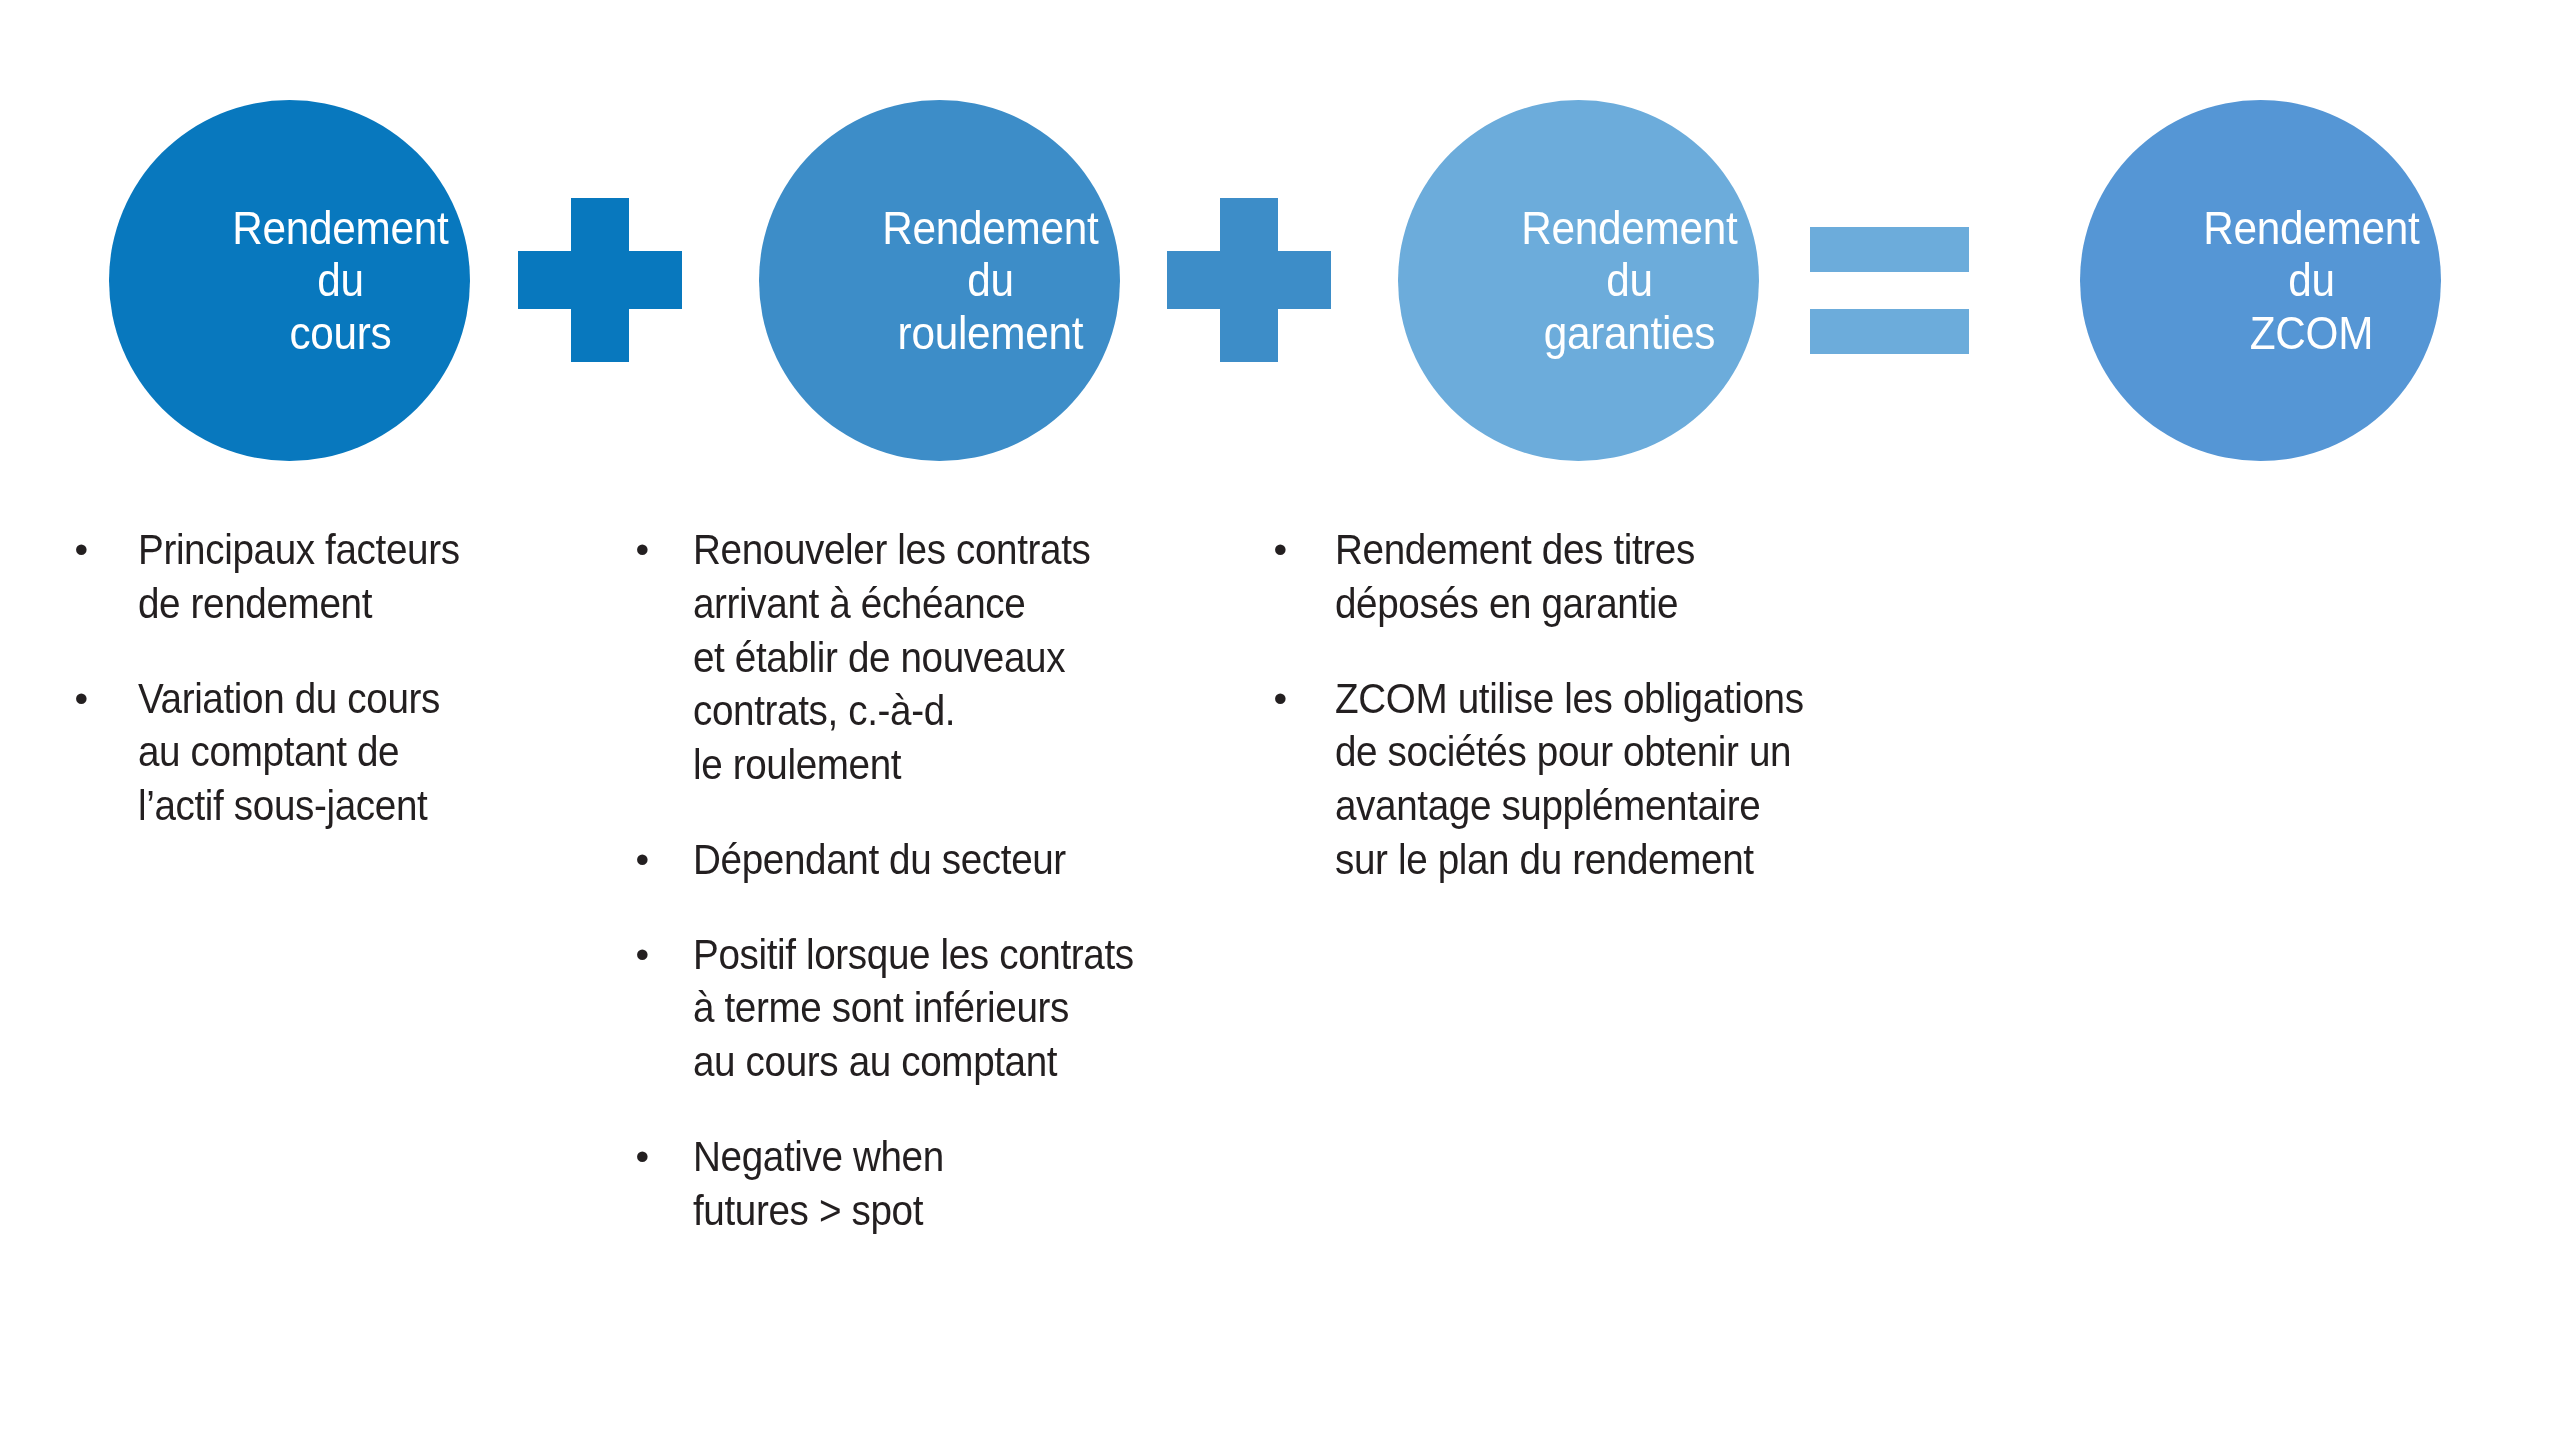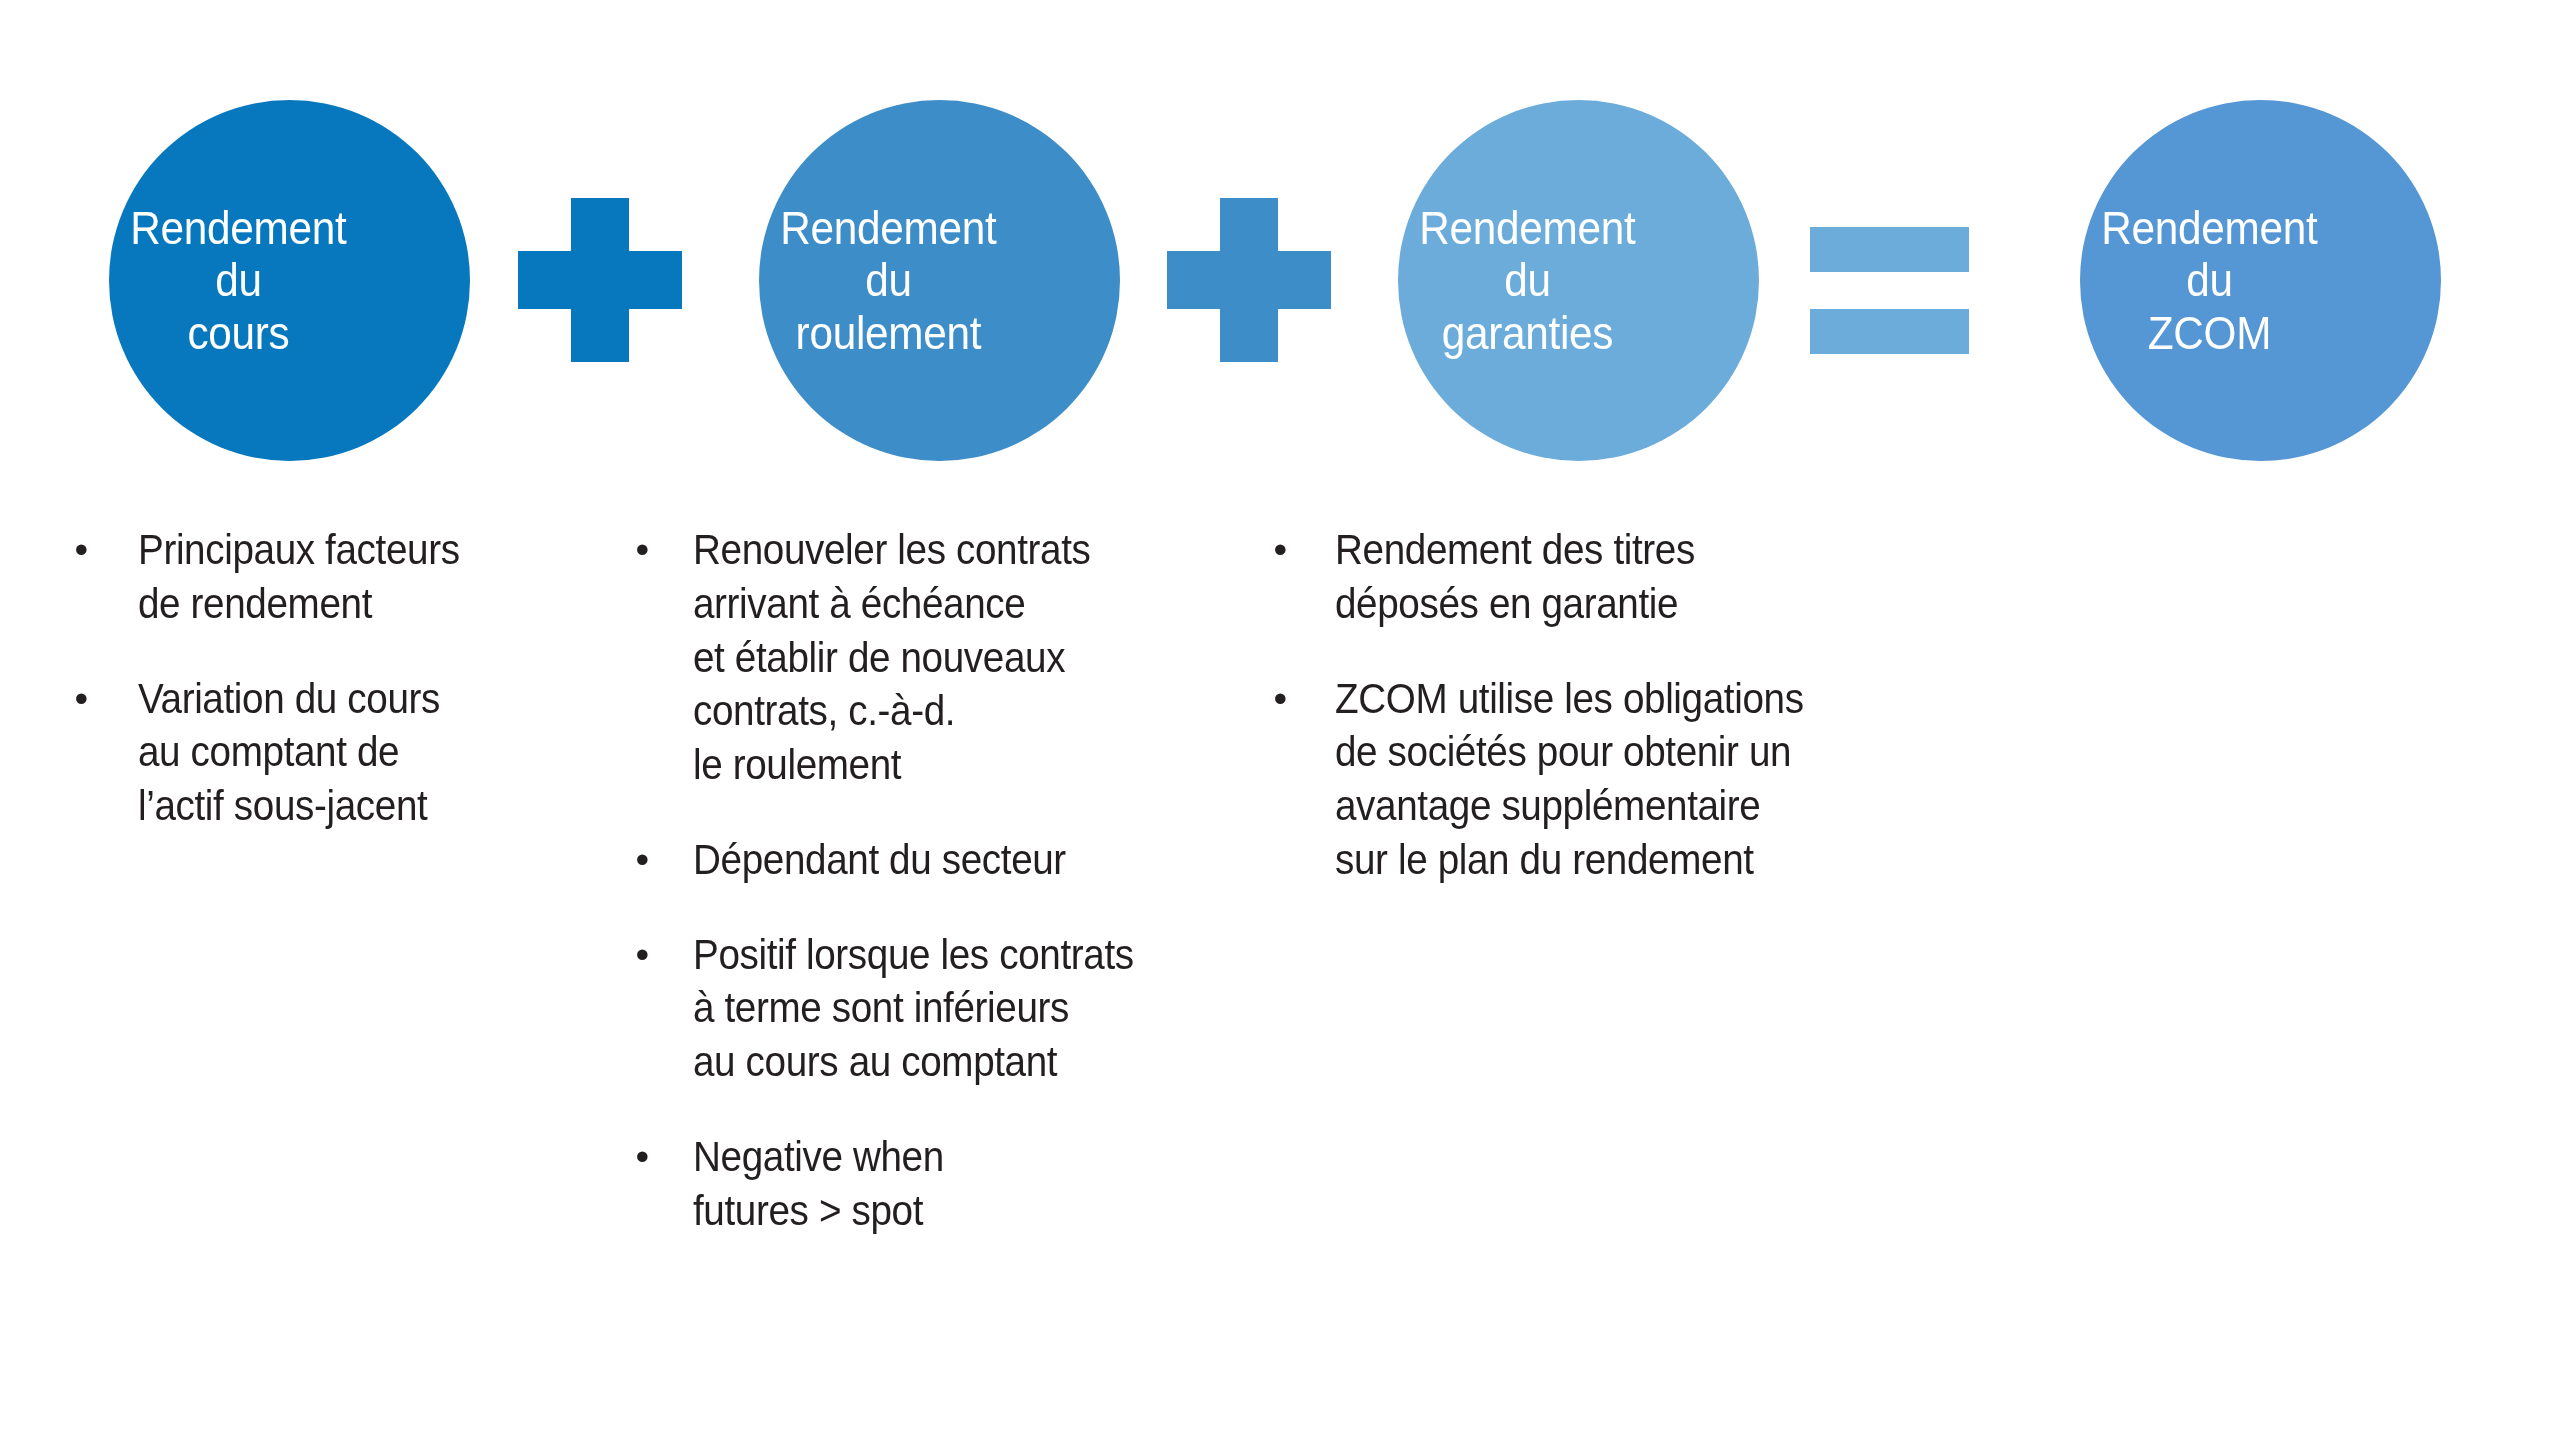--- a/index.html
+++ b/index.html
@@ -29,21 +29,21 @@
     top: 0;
     width: 2550px;
     height: 486px;
   }
 
   .node-circle {
     position: absolute;
     border-radius: 50%;
     display: flex;
     align-items: center;
-    justify-content: flex-start;
+    justify-content: flex-end;
     text-align: center;
     box-sizing: border-box;
   }
 
   .node-label {
     color: #ffffff;
     font-family: "Liberation Sans", "DejaVu Sans", sans-serif;
     font-size: 47px;
     font-weight: 400;
     line-height: 1.12;

